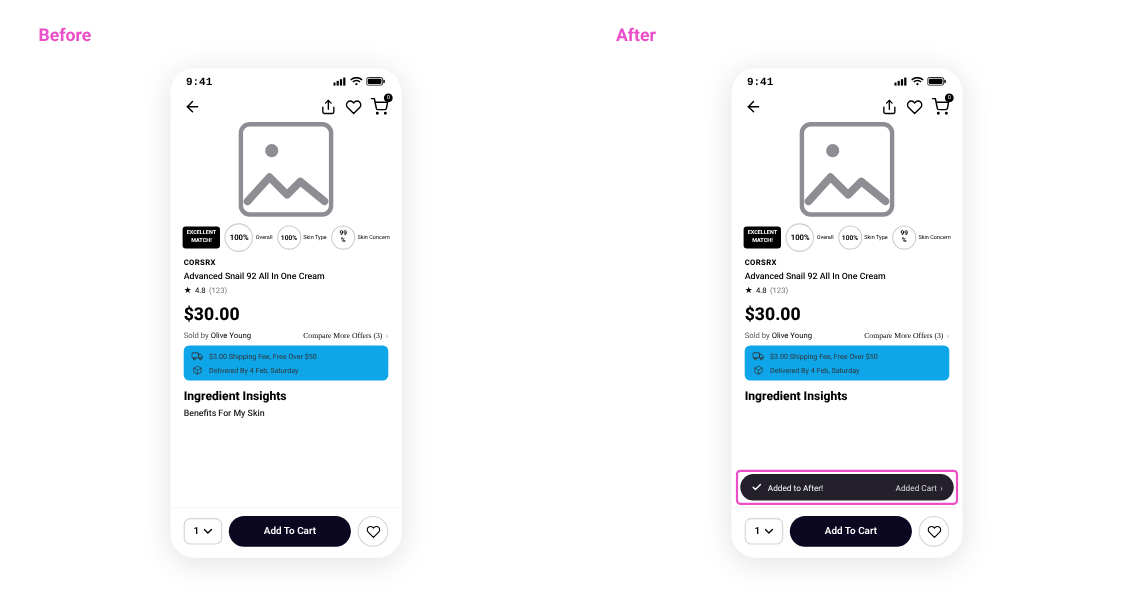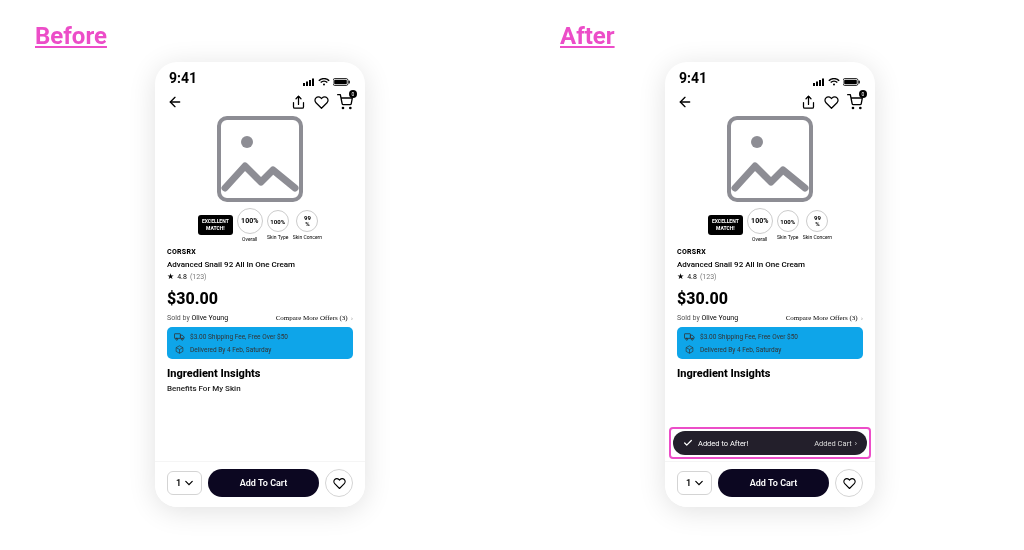--- a/index.html
+++ b/index.html
@@ -17,44 +17,43 @@
     font-family: -apple-system, BlinkMacSystemFont, "Segoe UI", Roboto, Helvetica, Arial, sans-serif;
     background:#fff;
     width:1024px;
     height:550px;
     overflow:hidden;
     position:relative;
   }
   .label-before,.label-after{
     position:absolute;
     top:22px;
-    font-size:24px;
+    font-size:16px;
     font-weight:700;
     color:var(--pink);
-    text-decoration:underline;
   }
   .label-before{left:35px;}
   .label-after{left:560px;}
   .phone-stage{
     position:absolute;
     top:62px;
     width:var(--phone-w);
     height:var(--phone-h);
     border-radius:22px;
     background:#fff;
     box-shadow:0 4px 28px rgba(0,0,0,0.12);
     overflow:hidden;
   }
   .phone-left{left:155px;}
   .phone-right{left:665px;}
   
   .statusbar{
-    display:flex;justify-content:space-between;align-items:flex-end;
+    display:flex;justify-content:space-between;align-items:flex-start;
     padding:8px 14px 4px 14px;
-    font-size:14px;font-weight:700;color:#000;
+    font-size:10px;font-weight:700;color:#000;font-family:Liberation Mono, monospace;
   }
   .status-right{display:flex;align-items:center;gap:3px;}
   .status-right svg{display:block;}
   
   .navrow{
     display:flex;justify-content:space-between;align-items:center;
     padding:4px 12px 2px 12px;
   }
   .nav-icons{display:flex;align-items:center;gap:8px;}
   .cart-wrap{position:relative;}
@@ -80,21 +79,21 @@
   .matchrow{
     display:flex;align-items:center;justify-content:center;gap:4px;
     padding:0 8px 2px 8px;
   }
   .match-badge{
     background:#000;color:#fff;border-radius:3px;
     font-size:5px;font-weight:700;line-height:7px;
     padding:3px 4px;text-align:center;
   }
   .score{
-    display:flex;flex-direction:column;align-items:center;gap:2px;
+    display:flex;flex-direction:row;align-items:center;gap:2px;
     font-size:5px;color:#000;
   }
   .score .circle{
     width:22px;height:22px;border-radius:50%;
     border:1px solid #ccc;display:flex;align-items:center;justify-content:center;
     font-size:6px;font-weight:700;
   }
   .score.big .circle{width:26px;height:26px;font-size:7px;}
   .score .lbl{font-size:5px;}
   

